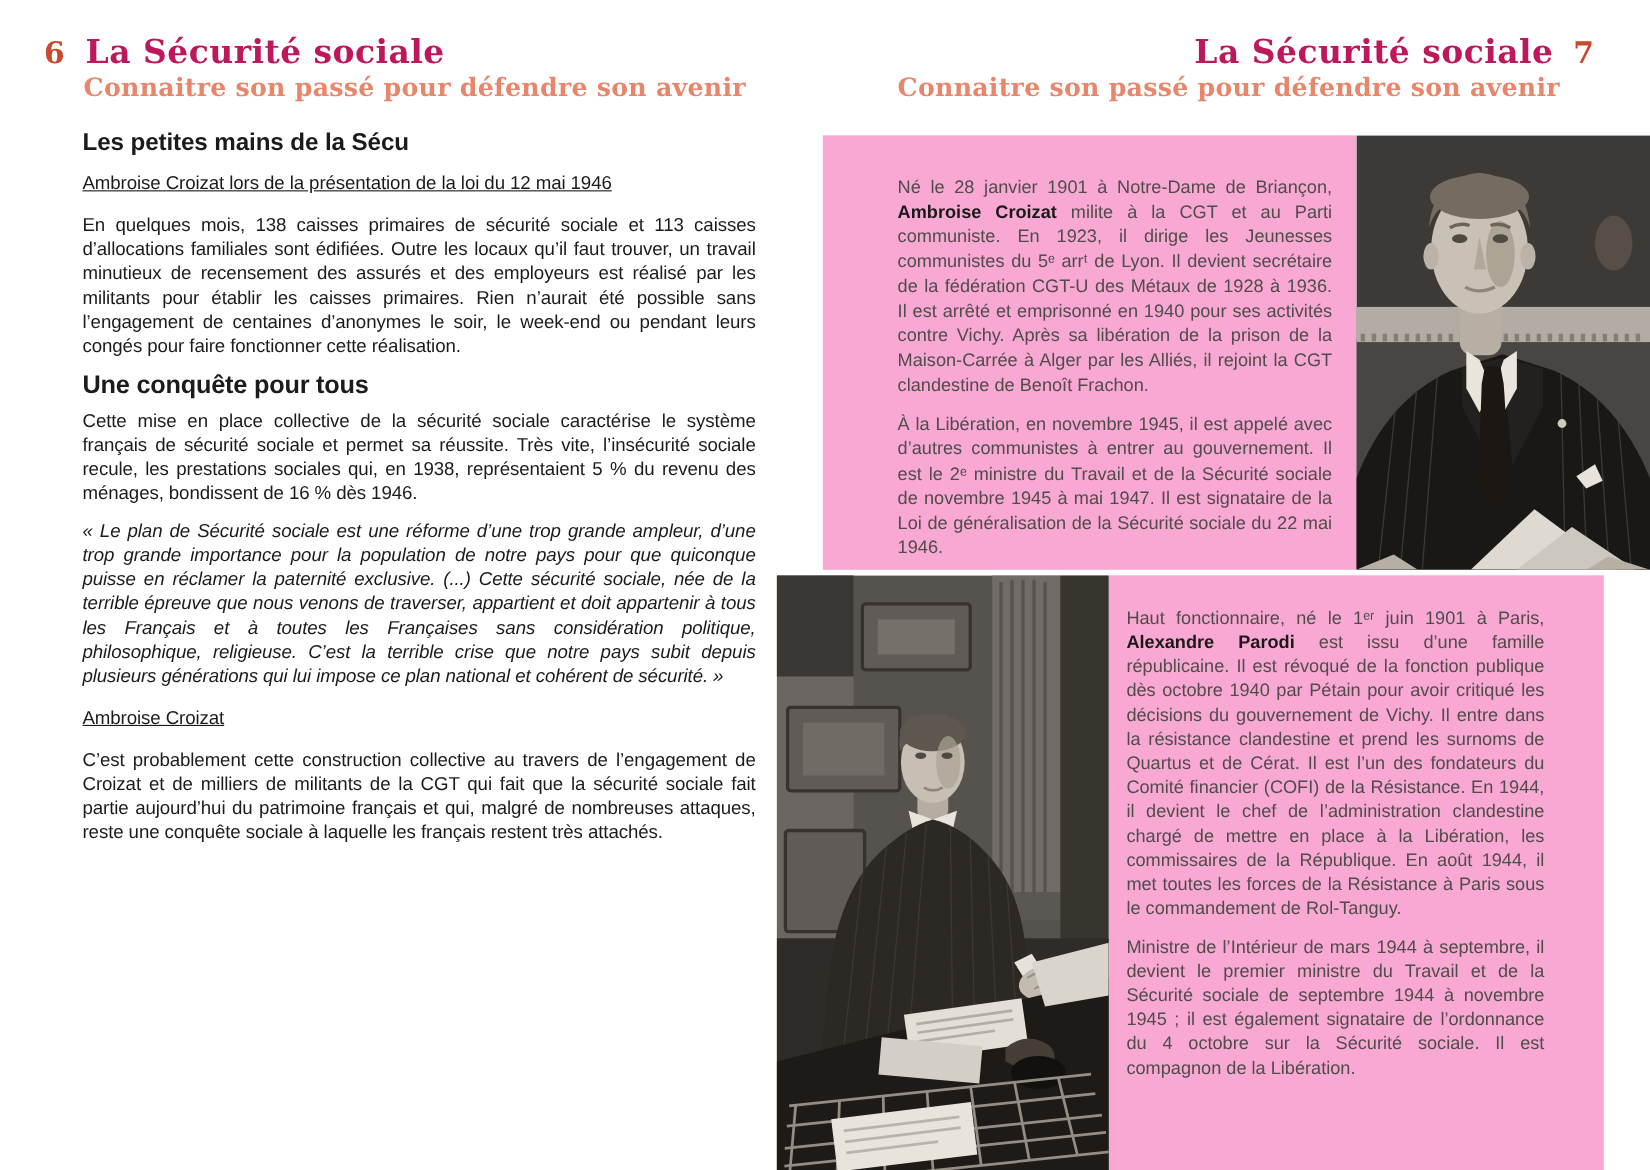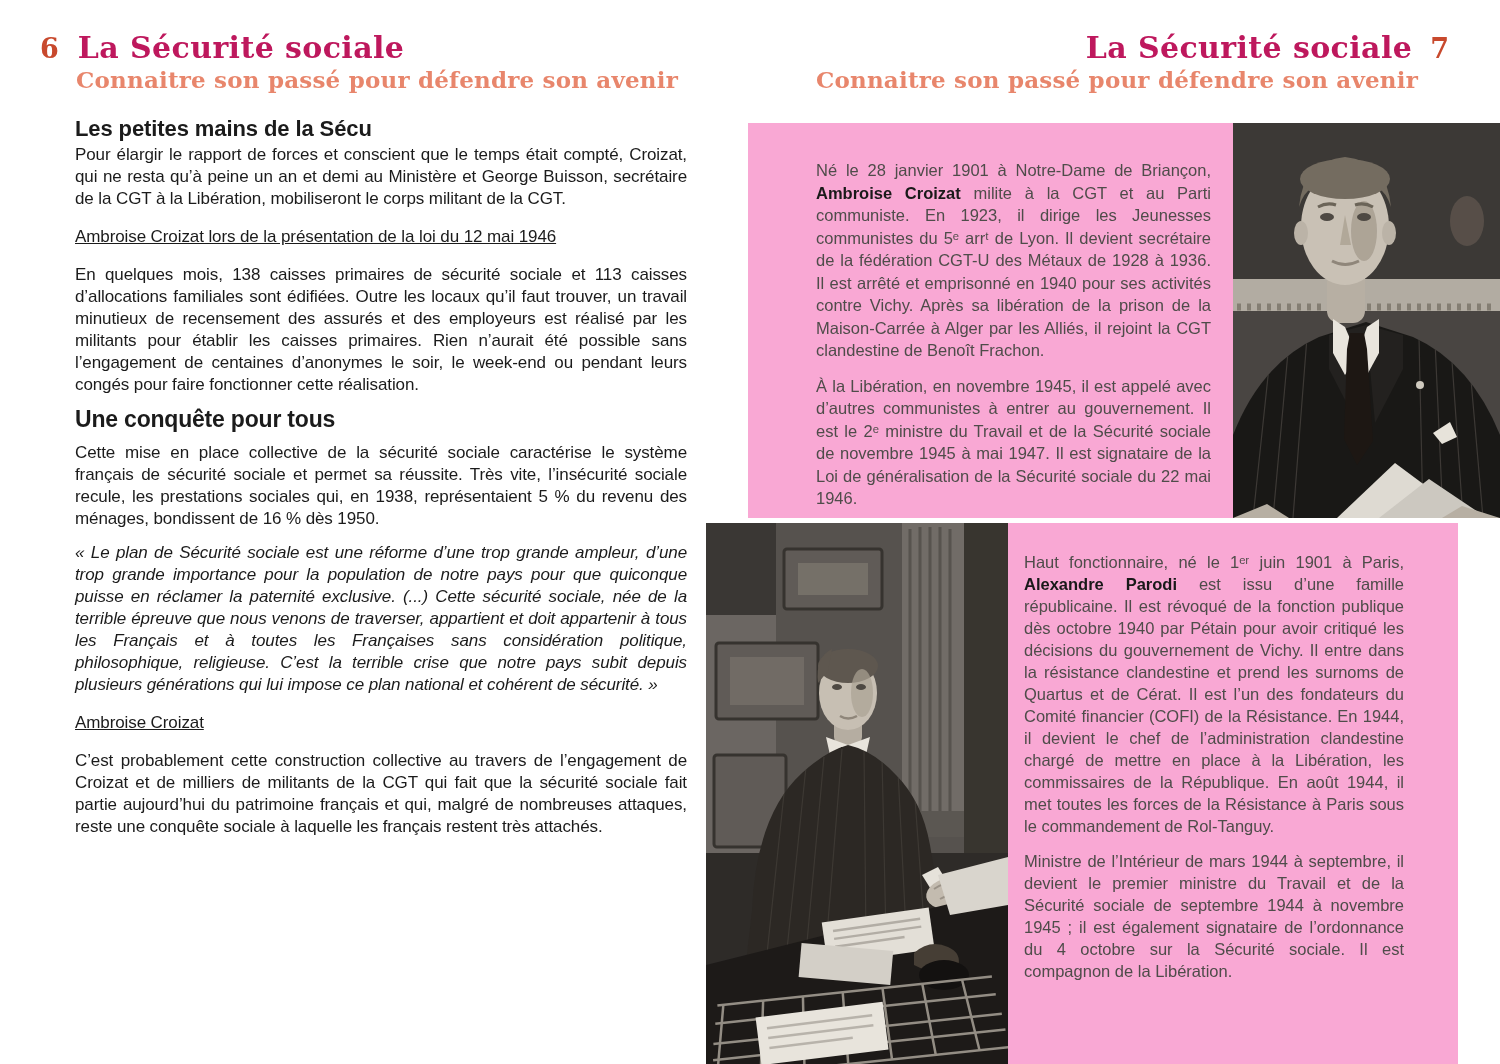--- a/index.html
+++ b/index.html
@@ -67,25 +67,24 @@
   <header class="hdr hdr-right">
     <div class="hdr-row">
       <span class="hdr-title">La Sécurité sociale</span>
       <span class="pagenum">7</span>
     </div>
     <div class="hdr-sub">Connaitre son passé pour défendre son avenir</div>
   </header>
 
   <main class="col-left">
     <h3>Les petites mains de la Sécu</h3>
-    <p>Pour élargir le rapport de forces et conscient que le temps était compté, Croizat, qui ne resta qu’à peine un an et demi au Ministère et George Buisson, secrétaire de la CGT à la Libération, mobiliseront le corps militant de la CGT.</p>
     <p class="attribution">Ambroise Croizat lors de la présentation de la loi du 12 mai 1946</p>
     <p>En quelques mois, 138 caisses primaires de sécurité sociale et 113 caisses d’allocations familiales sont édifiées. Outre les locaux qu’il faut trouver, un travail minutieux de recensement des assurés et des employeurs est réalisé par les militants pour établir les caisses primaires. Rien n’aurait été possible sans l’engagement de centaines d’anonymes le soir, le week-end ou pendant leurs congés pour faire fonctionner cette réalisation.</p>
     <h2>Une conquête pour tous</h2>
-    <p>Cette mise en place collective de la sécurité sociale caractérise le système français de sécurité sociale et permet sa réussite. Très vite, l’insécurité sociale recule, les prestations sociales qui, en 1938, représentaient 5 % du revenu des ménages, bondissent de 16 % dès 1950.</p>
+    <p>Cette mise en place collective de la sécurité sociale caractérise le système français de sécurité sociale et permet sa réussite. Très vite, l’insécurité sociale recule, les prestations sociales qui, en 1938, représentaient 5 % du revenu des ménages, bondissent de 16 % dès 1946.</p>
     <p class="quote">« Le plan de Sécurité sociale est une réforme d’une trop grande ampleur, d’une trop grande importance pour la population de notre pays pour que quiconque puisse en réclamer la paternité exclusive. (...) Cette sécurité sociale, née de la terrible épreuve que nous venons de traverser, appartient et doit appartenir à tous les Français et à toutes les Françaises sans considération politique, philosophique, religieuse. C’est la terrible crise que notre pays subit depuis plusieurs générations qui lui impose ce plan national et cohérent de sécurité. »</p>
     <p class="attribution">Ambroise Croizat</p>
     <p>C’est probablement cette construction collective au travers de l’engagement de Croizat et de milliers de militants de la CGT qui fait que la sécurité sociale fait partie aujourd’hui du patrimoine français et qui, malgré de nombreuses attaques, reste une conquête sociale à laquelle les français restent très attachés.</p>
   </main>
 
   <section class="region region-1">
     <div class="pinkbox box-croizat">
       <p><span>Né le 28 janvier 1901 à Notre-Dame de Briançon, </span><span class="bold">Ambroise Croizat</span><span> milite à la CGT et au Parti communiste. En 1923, il dirige les Jeunesses communistes du 5ᵉ arrᵗ de Lyon. Il devient secrétaire de la fédération CGT-U des Métaux de 1928 à 1936. Il est arrêté et emprisonné en 1940 pour ses activités contre Vichy. Après sa libération de la prison de la Maison-Carrée à Alger par les Alliés, il rejoint la CGT clandestine de Benoît Frachon.</span></p>
       <p>À la Libération, en novembre 1945, il est appelé avec d’autres communistes à entrer au gouvernement. Il est le 2ᵉ ministre du Travail et de la Sécurité sociale de novembre 1945 à mai 1947. Il est signataire de la Loi de généralisation de la Sécurité sociale du 22 mai 1946.</p>
     </div>

